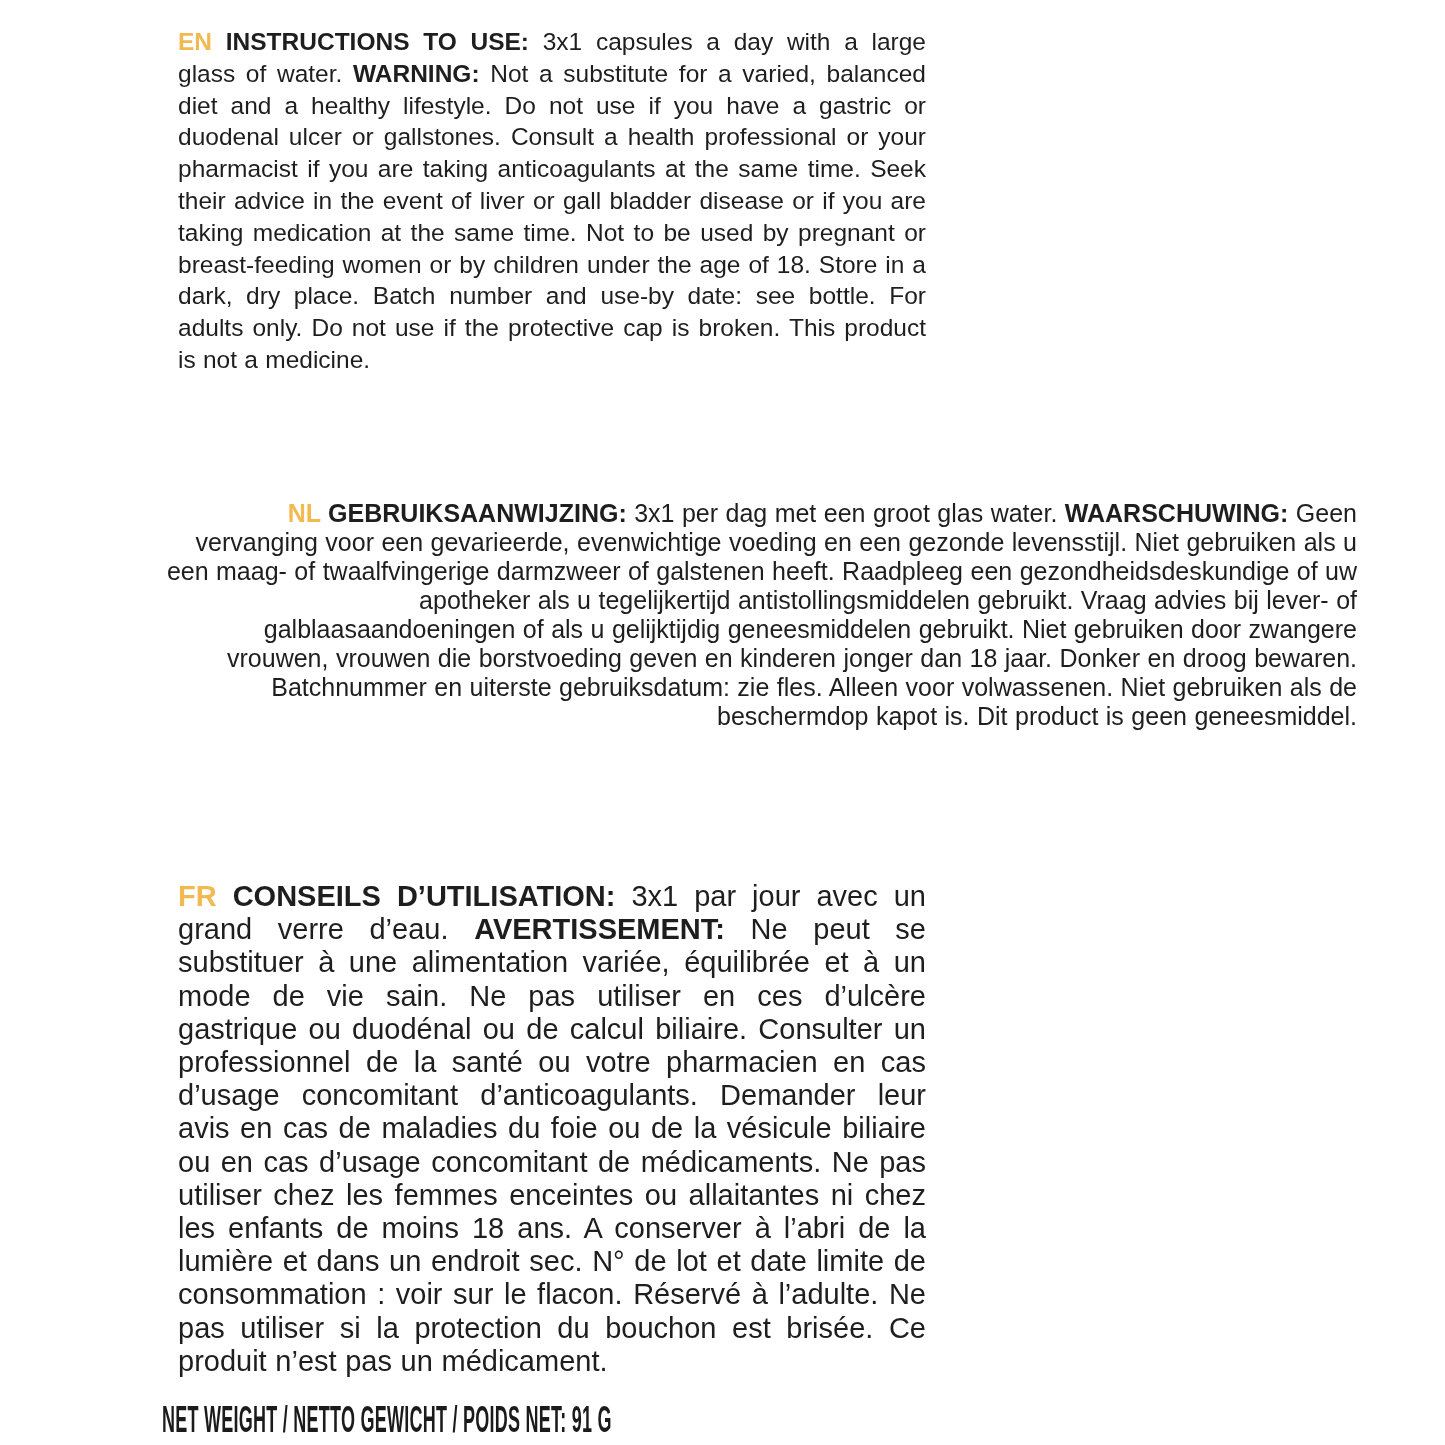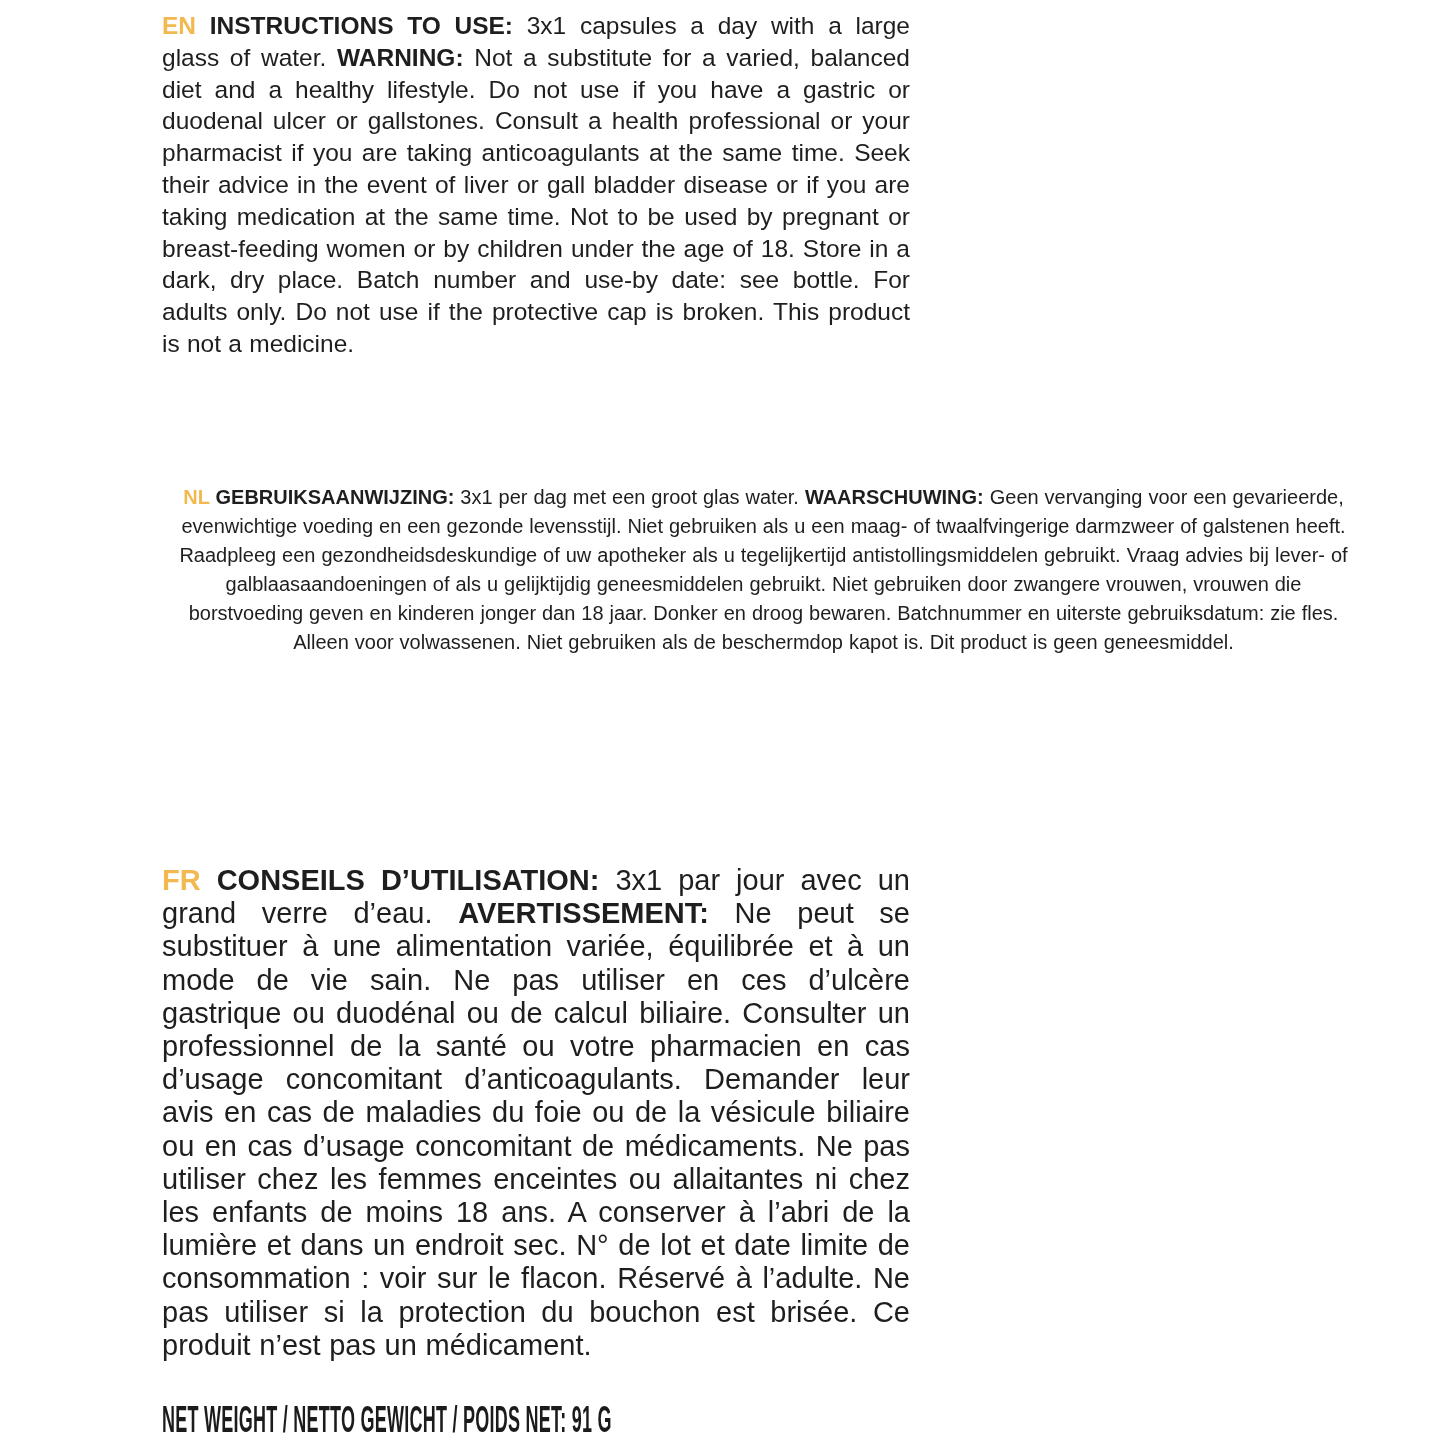--- a/index.html
+++ b/index.html
@@ -10,37 +10,37 @@
   body {
     position: relative;
     width: 1445px;
     height: 1445px;
     font-family: "Liberation Sans", sans-serif;
     color: #1e1e1e;
     overflow: hidden;
   }
   .para {
     position: absolute;
-    margin: 0;
+    margin: 16px;
     word-spacing: 0.02em;
   }
   .para-en {
     left: 162px;
     top: 10px;
     width: 748px;
     text-align: justify;
     font-size: 24.5px;
     line-height: 31.8px;
   }
   .para-nl {
-    left: 166px;
+    left: 146px;
     top: 483px;
     width: 1195px;
-    text-align: center;
-    font-size: 20px;
+    text-align: right;
+    font-size: 25px;
     line-height: 29px;
   }
   .para-fr {
     left: 162px;
     top: 864px;
     width: 748px;
     text-align: justify;
     font-size: 29px;
     line-height: 33.2px;
   }

